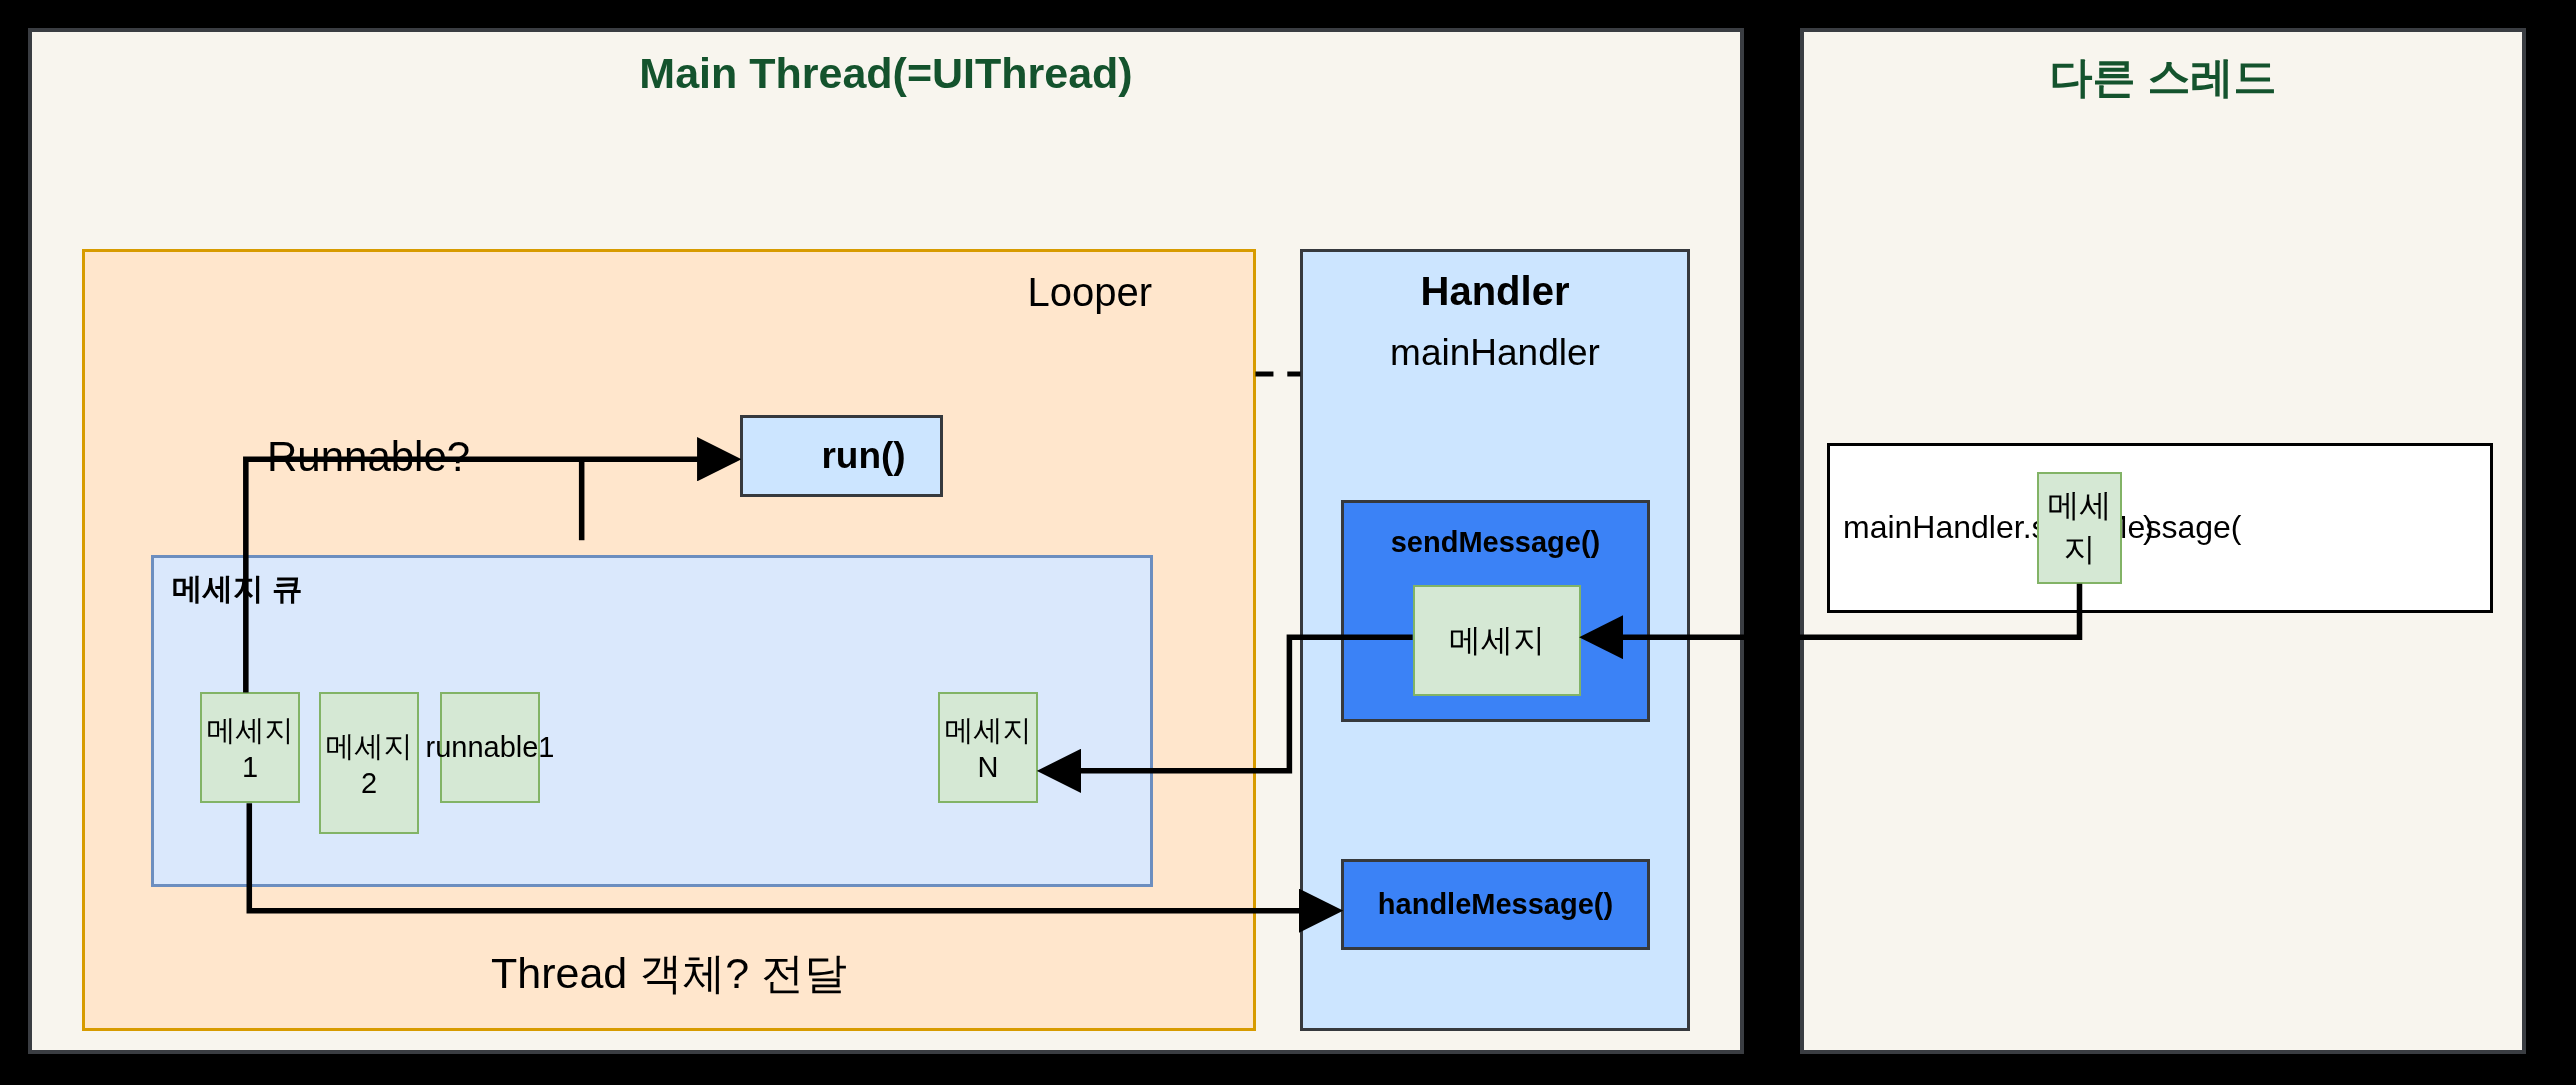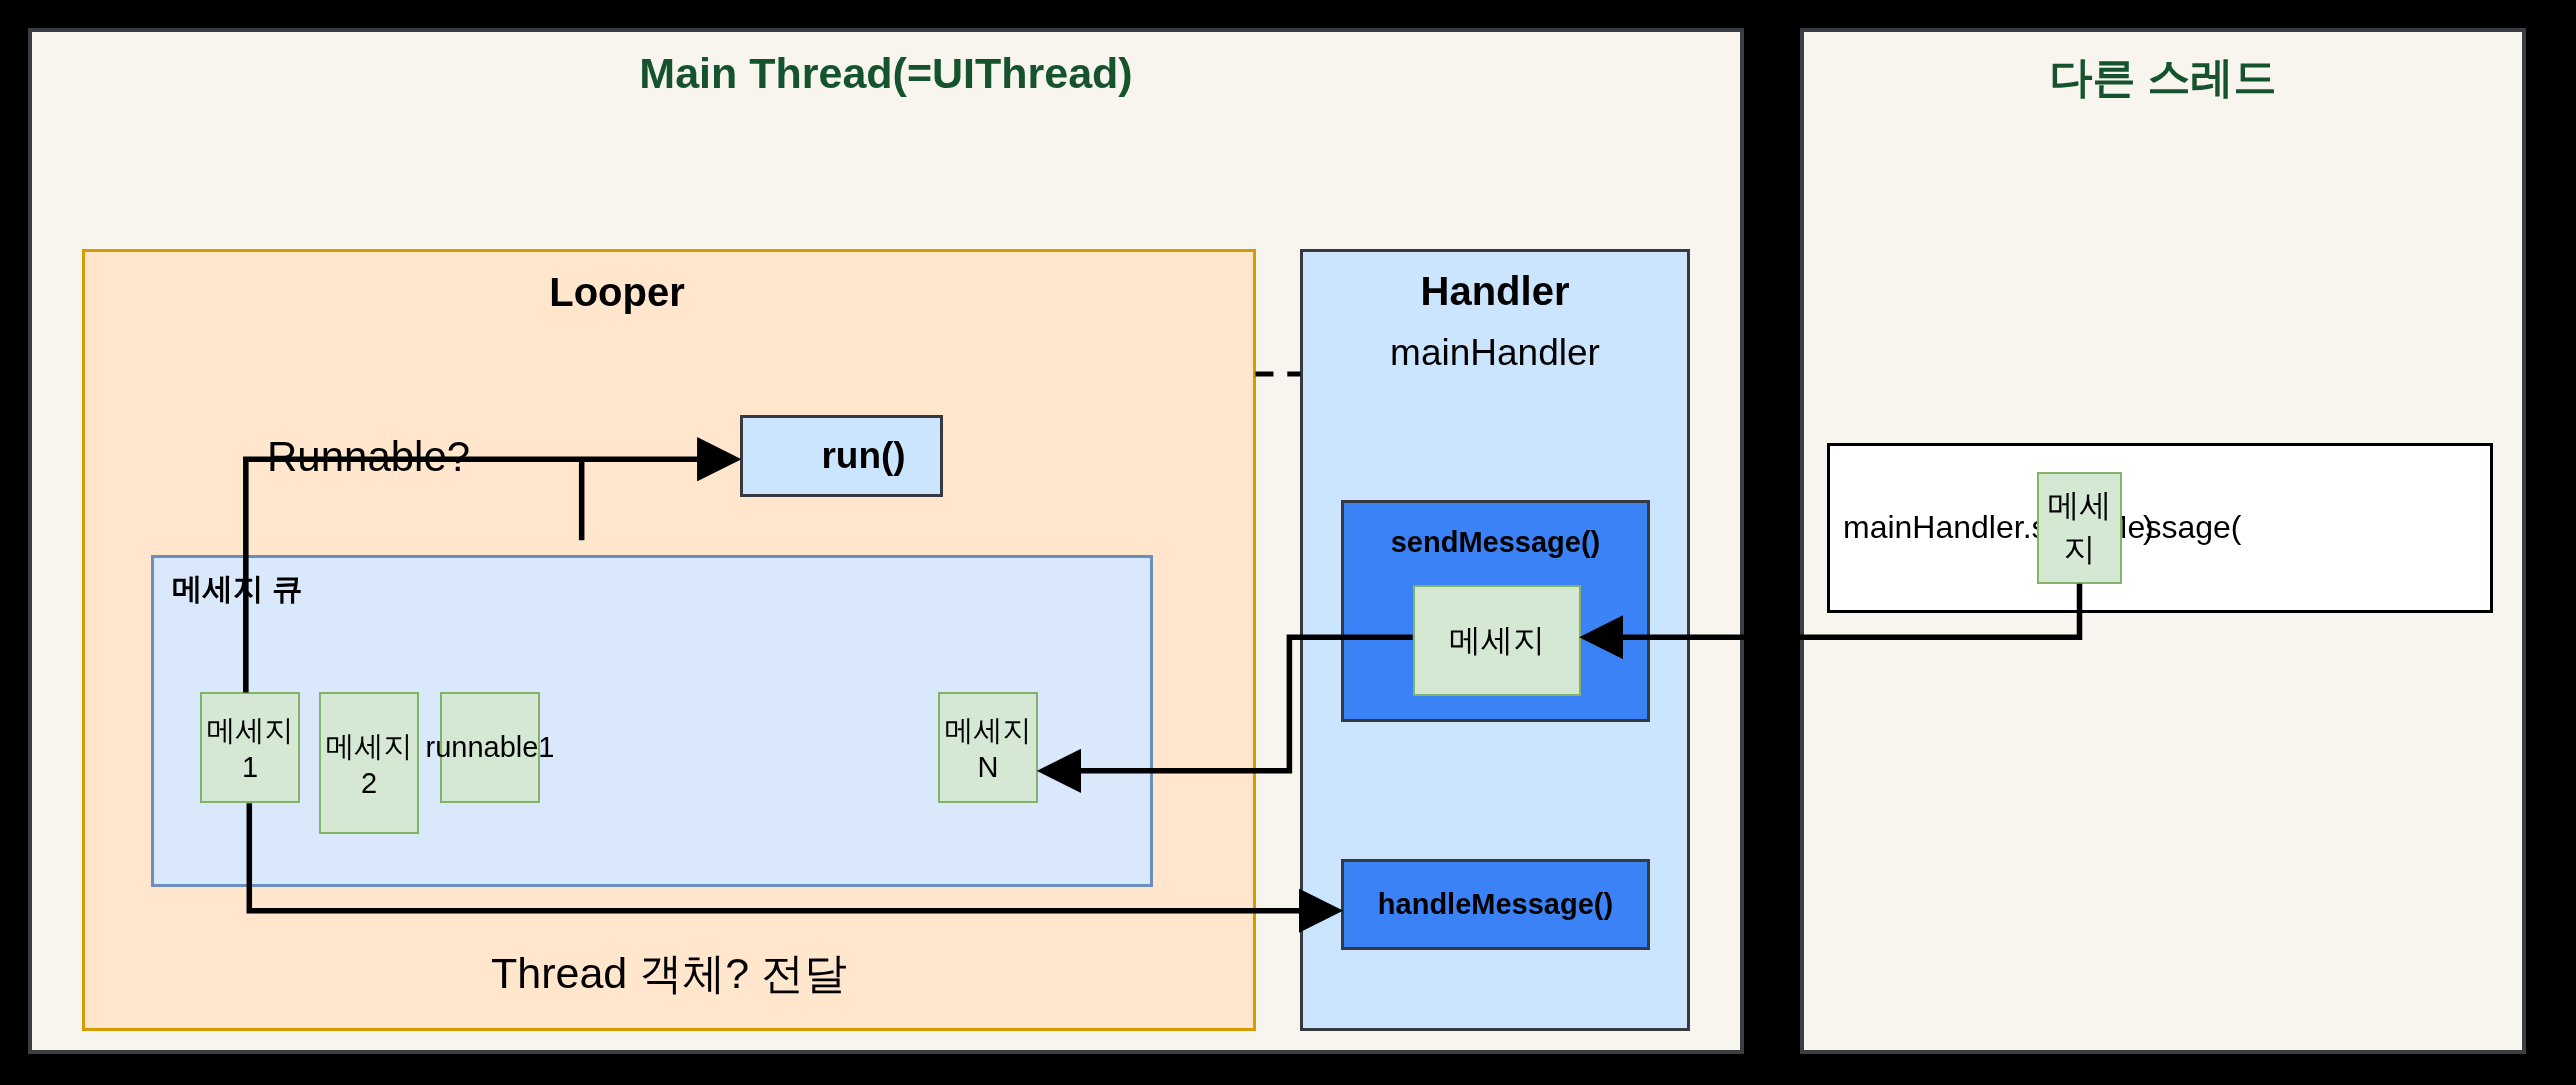--- a/index.html
+++ b/index.html
@@ -24,21 +24,21 @@
 <body>
 
 <div id="stage">
 
   <div class="panel" style="left:28px;top:28px;width:1716px;height:1026px;">
     <div class="panel-title" style="top:17.3px;font-size:43px;">Main Thread(=UIThread)</div>
   </div>
 
   <div class="box looper" style="left:82px;top:249px;width:1174px;height:782px;">
   </div>
-  <div class="looper-title plain" style="left:82px;width:1070px;top:270px;font-size:40px;font-weight:bold;text-align:center;">Looper</div>
+  <div class="looper-title plain" style="left:82px;width:1070px;top:270px;font-size:40px;font-weight:normal;text-align:right;">Looper</div>
 
   <div class="plain" style="left:267px;top:433px;font-size:42px;">Runnable?</div>
 
   <div class="box bluebox" style="left:740px;top:415px;width:203px;height:82px;padding-left:44px;">
     <span style="font-size:37px;font-weight:bold;">run()</span>
   </div>
 
   <div class="box msgqueue" style="left:151px;top:555px;width:1002px;height:332px;"></div>
   <div class="qlabel" style="left:172px;top:569px;font-size:30.5px;">메세지 큐</div>
 

